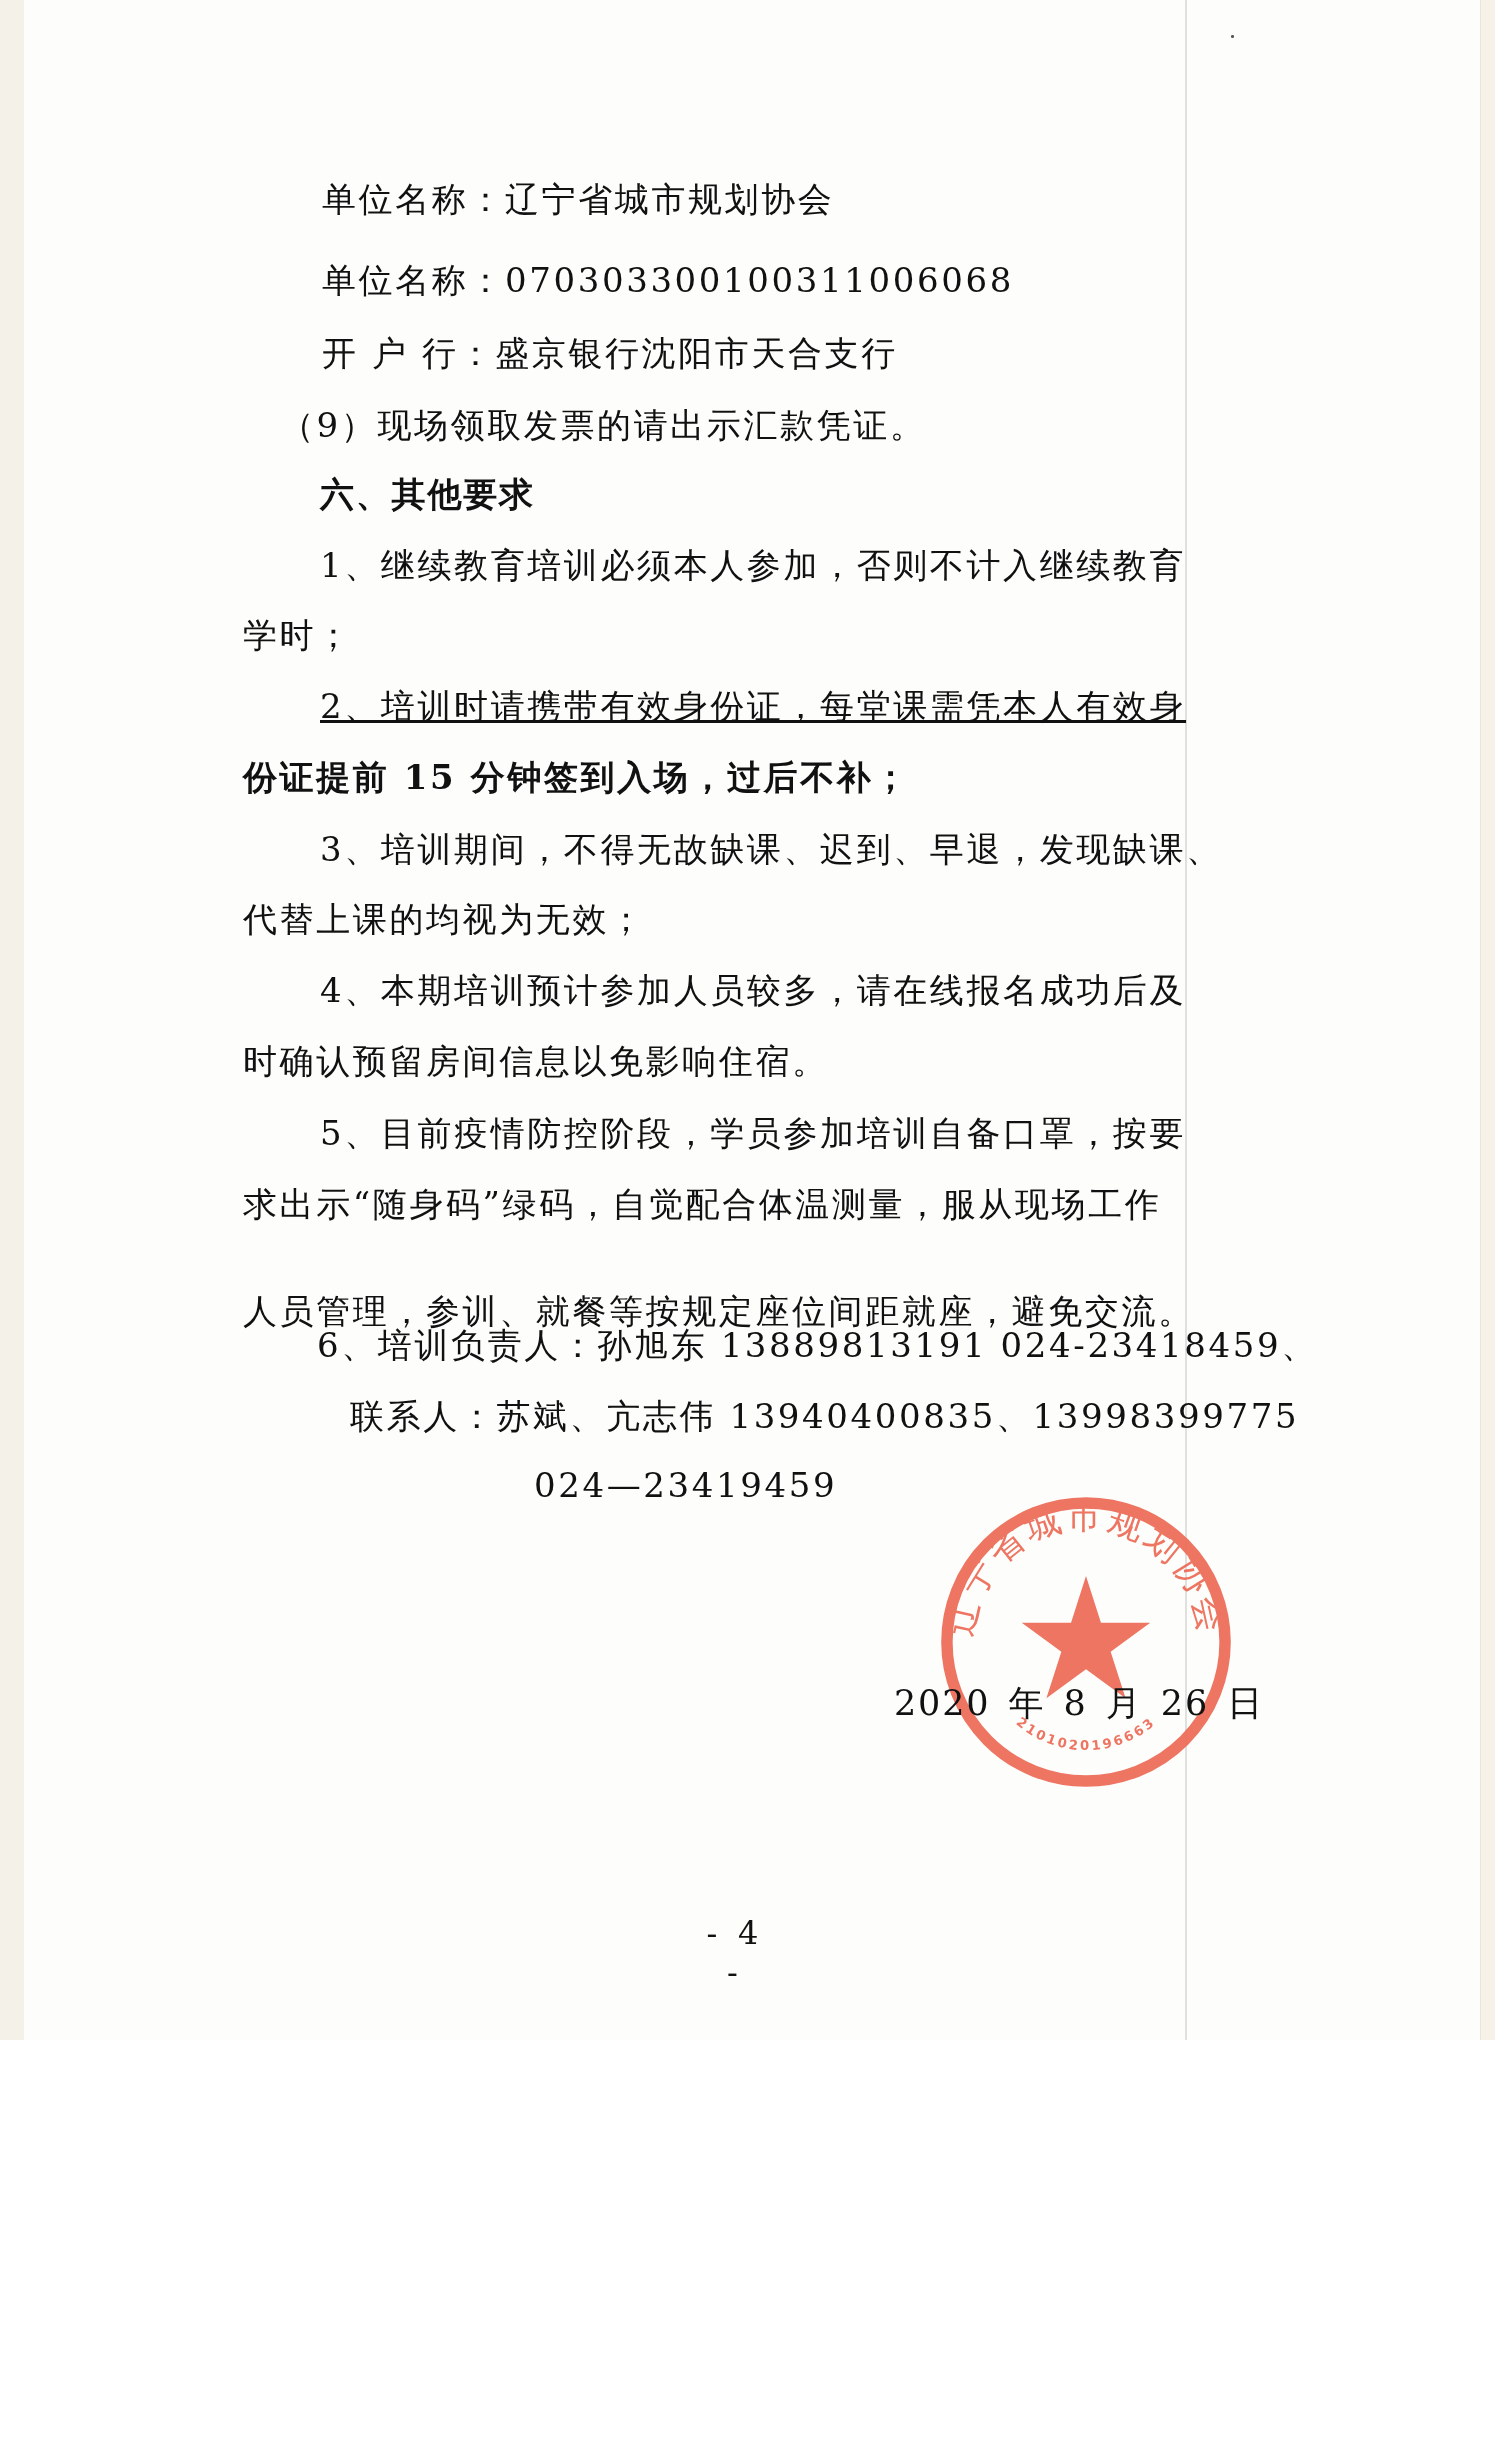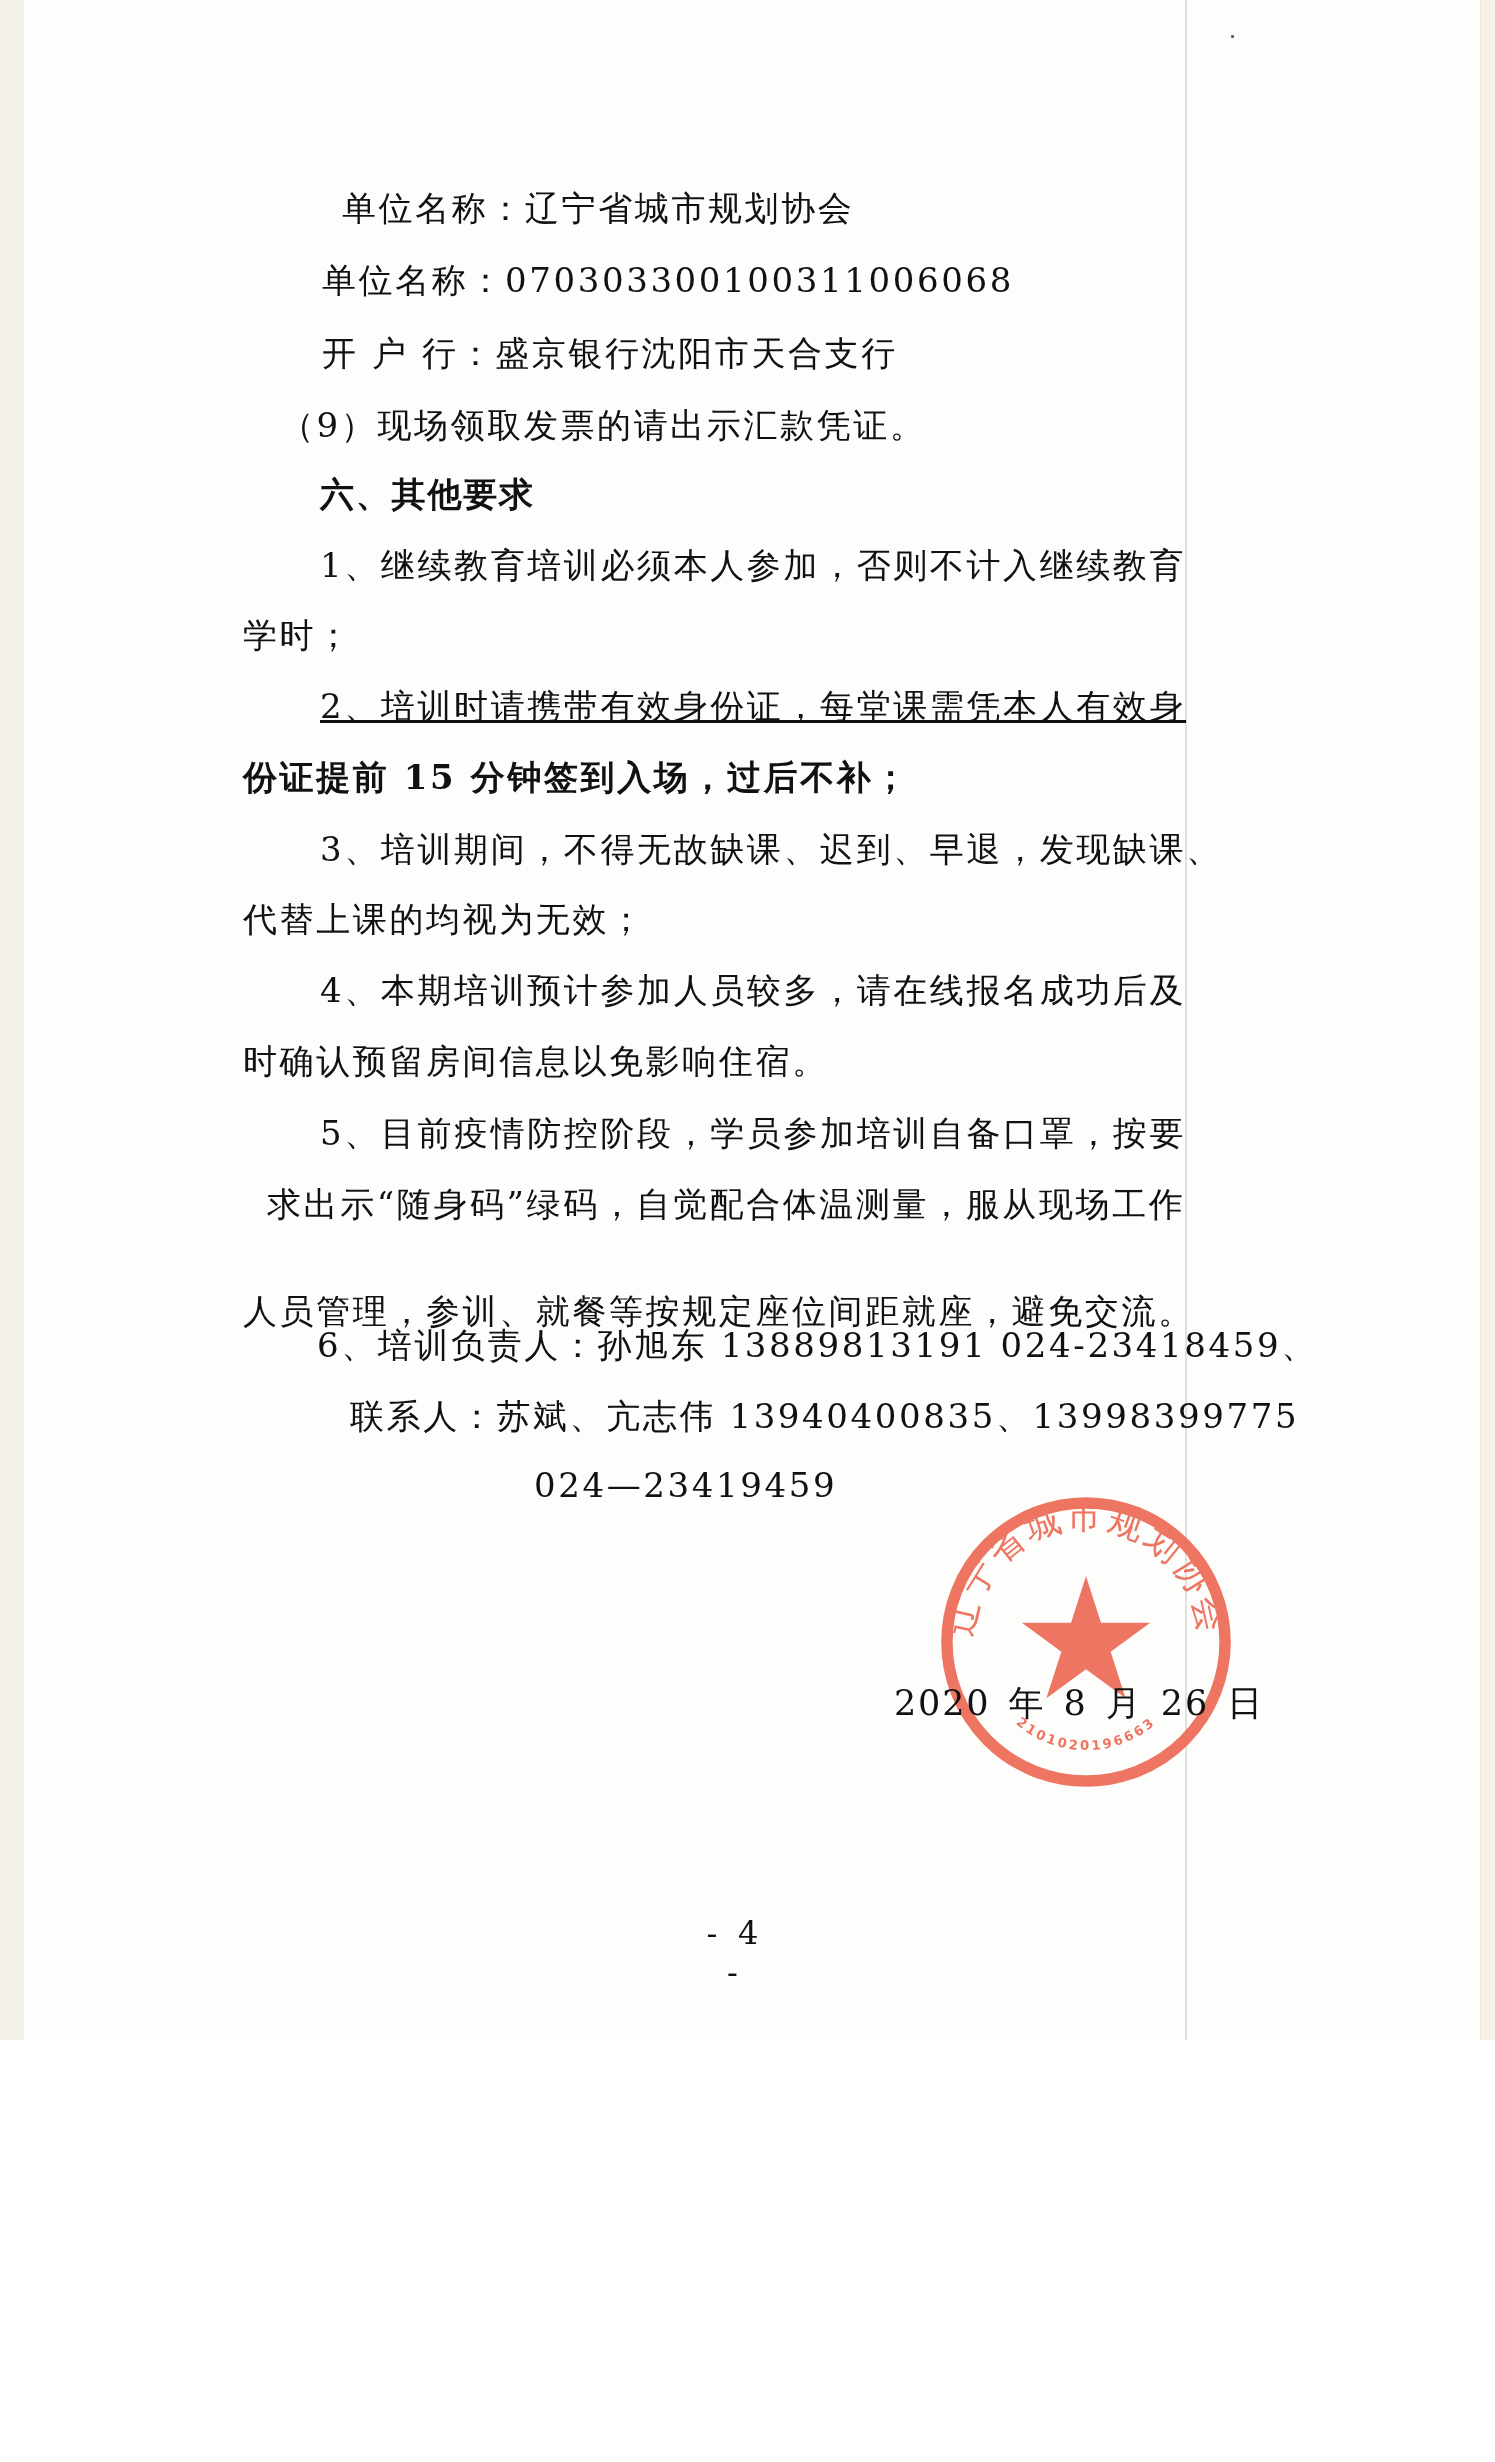--- a/index.html
+++ b/index.html
@@ -54,36 +54,36 @@
   </style>
 </head>
 <body>
 
 <div class="scan"></div>
 <div class="edge-left"></div>
 <div class="edge-right"></div>
 <div class="fold-line"></div>
 <div class="speck"></div>
 
-<div class="line" style="left:322px; top:187px;margin-left:20px;">单位名称：辽宁省城市规划协会</div>
+<div class="line" style="left:322px; top:178px;">单位名称：辽宁省城市规划协会</div>
 <div class="line" style="left:322px; top:259px;">单位名称：070303300100311006068</div>
 <div class="line" style="left:322px; top:332px;">开 户 行：盛京银行沈阳市天合支行</div>
 <div class="line" style="left:280px; top:404px;">（9）现场领取发票的请出示汇款凭证。</div>
 <div class="line bold" style="left:320px; top:473px;">六、其他要求</div>
 
 <div class="line" style="left:320px; top:544px;">1、继续教育培训必须本人参加，否则不计入继续教育</div>
 <div class="line" style="left:243px; top:614px;">学时；</div>
 <div class="line" style="left:320px; top:685px;text-decoration:underline;">2、培训时请携带有效身份证，每堂课需凭本人有效身</div>
 <div class="line" style="left:243px; top:756px;font-weight:bold;">份证提前 15 分钟签到入场，过后不补；</div>
 <div class="line" style="left:320px; top:828px;">3、培训期间，不得无故缺课、迟到、早退，发现缺课、</div>
 <div class="line" style="left:243px; top:898px;">代替上课的均视为无效；</div>
 <div class="line" style="left:320px; top:969px;">4、本期培训预计参加人员较多，请在线报名成功后及</div>
 <div class="line" style="left:243px; top:1040px;">时确认预留房间信息以免影响住宿。</div>
 <div class="line" style="left:320px; top:1112px;">5、目前疫情防控阶段，学员参加培训自备口罩，按要</div>
-<div class="line" style="left:243px; top:1183px;margin-left:24px;">求出示“随身码”绿码，自觉配合体温测量，服从现场工作</div>
+<div class="line" style="left:243px; top:1183px;">求出示“随身码”绿码，自觉配合体温测量，服从现场工作</div>
 <div class="line" style="left:243px; top:1254px;margin-top:36px;">人员管理，参训、就餐等按规定座位间距就座，避免交流。</div>
 <div class="line" style="left:317px; top:1324px;">6、培训负责人：孙旭东 13889813191   024-23418459、</div>
 <div class="line" style="left:350px; top:1395px;">联系人：苏斌、亢志伟 13940400835、13998399775</div>
 <div class="line" style="left:534px; top:1464px;">024—23419459</div>
 
 <svg class="seal" viewBox="0 0 334 334">
   <defs>
     <path id="sealArc" d="M 44 210 A 130 130 0 1 1 290 210" fill="none"></path>
     <path id="codeArc" d="M 90 262 A 120 120 0 0 0 244 262" fill="none"></path>
   </defs>

